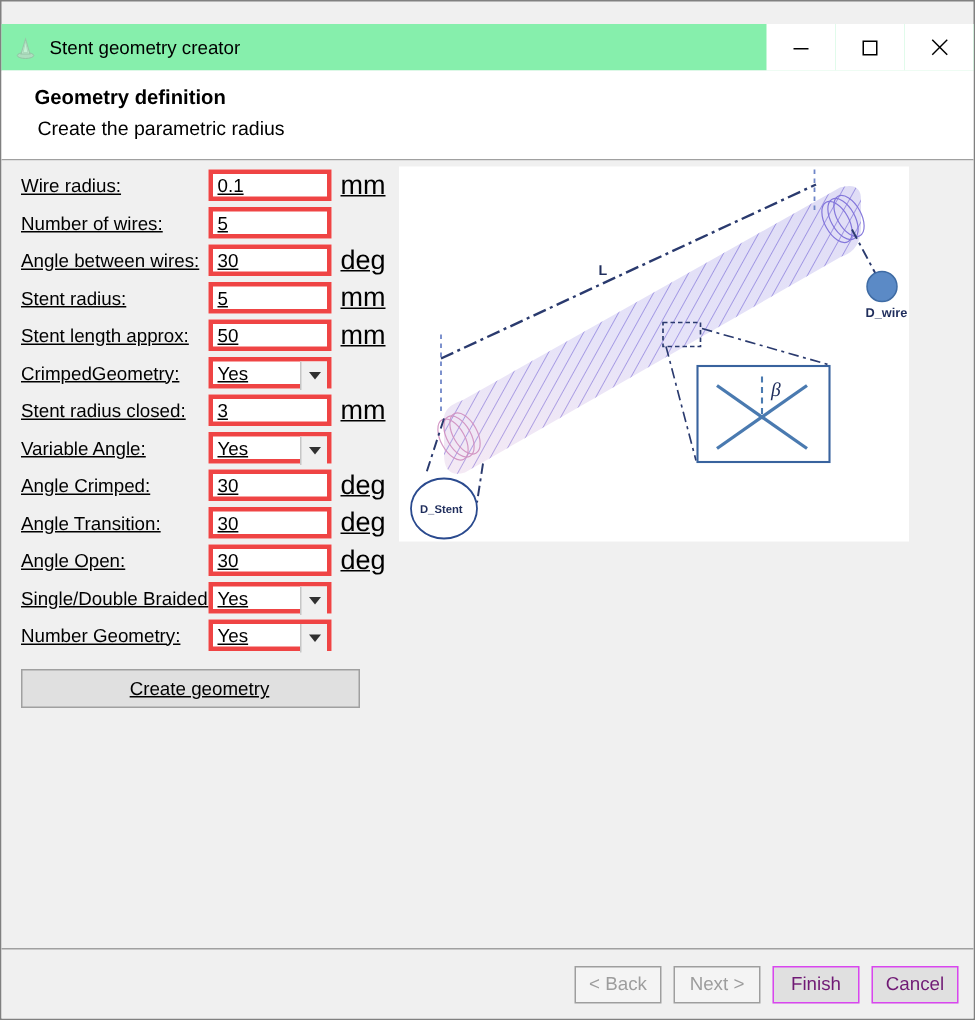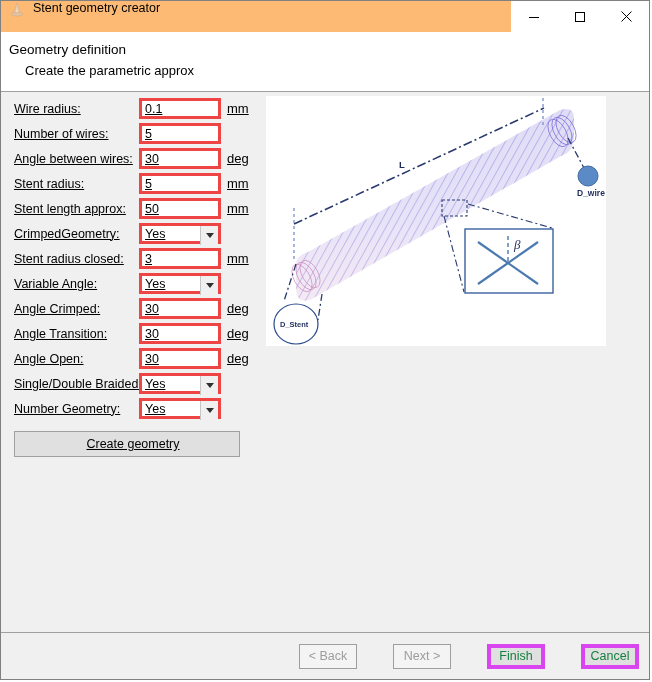--- a/index.html
+++ b/index.html
@@ -20,23 +20,25 @@
     border: 1px solid #808080;
     background: #f0f0f0;
     box-sizing: border-box;
     display: flex;
     flex-direction: column;
   }
 
   
   #titlebar {
     height: 31px;
-    background: #fdba74;
-    display: flex;
-    flex: 0 0 auto;
+    background: #86efac;
+    display: flex;
+    align-items: center;
+    flex: 0 0 auto;
+    margin-top: 15px;
   }
   #app-icon {
     width: 16px;
     height: 16px;
     margin-left: 8px;
     margin-right: 8px;
     flex: 0 0 auto;
     opacity: 0.55;
   }
   #title-text {
@@ -62,23 +64,23 @@
 
   
   #header {
     background: #ffffff;
     border-bottom: 1px solid #a0a0a0;
     padding: 8px 0 10px 0;
     flex: 0 0 auto;
   }
   #header-title {
     font-size: 13.5px;
-    font-weight: normal;
-    color: #000;
-    padding-left: 8px;
+    font-weight: bold;
+    color: #000;
+    padding-left: 22px;
     line-height: 20px;
   }
   #header-sub {
     font-size: 13px;
     color: #000;
     padding-left: 24px;
     line-height: 21px;
   }
 
   
@@ -137,21 +139,21 @@
     justify-content: center;
   }
   .combo-arrow i {
     display: block;
     width: 0; height: 0;
     border-left: 4px solid transparent;
     border-right: 4px solid transparent;
     border-top: 5px solid #303030;
   }
   .unit {
-    font-size: 13px;
+    font-size: 18px;
     color: #000;
     margin-left: 6px;
     white-space: nowrap;
   }
   #create-btn {
     margin-top: 10px;
     width: 226px;
     height: 26px;
     background: #e0e0e0;
     border: 1px solid #a0a0a0;
@@ -180,37 +182,36 @@
   
   #footer {
     flex: 0 0 auto;
     height: 46px;
     background: #f0f0f0;
     border-top: 1px solid #a0a0a0;
     display: flex;
     align-items: center;
     justify-content: flex-end;
     padding-right: 10px;
-    gap: 28px;
   }
   .nav-btn {
     width: 58px;
     height: 25px;
     margin-left: 8px;
     font-size: 12.5px;
     display: flex;
     align-items: center;
     justify-content: center;
     box-sizing: border-box;
     cursor: default;
   }
   .nav-btn.enabled {
     background: #e0e0e0;
-    border: 4px solid #d946ef;
-    color: #15803d;
+    border: 1px solid #d946ef;
+    color: #701a75;
   }
   .nav-btn.disabled {
     background: #f4f4f4;
     border: 1px solid #9e9e9e;
     color: #9d9d9d;
   }
 </style>
 </head>
 <body>
 
@@ -238,21 +239,21 @@
         <svg width="13" height="13" viewBox="0 0 13 13">
           <line x1="1.5" y1="1.5" x2="11.5" y2="11.5" stroke="#000" stroke-width="1"></line>
           <line x1="11.5" y1="1.5" x2="1.5" y2="11.5" stroke="#000" stroke-width="1"></line>
         </svg>
       </div>
     </div>
   </div>
 
   <div id="header">
     <div id="header-title">Geometry definition</div>
-    <div id="header-sub">Create the parametric approx</div>
+    <div id="header-sub">Create the parametric radius</div>
   </div>
 
   <div id="content">
 
     <div id="form">
         <div class="form-row">
           <span class="row-label">Wire radius:</span>
           <div class="field">
             <span>0.1</span>
           </div>

